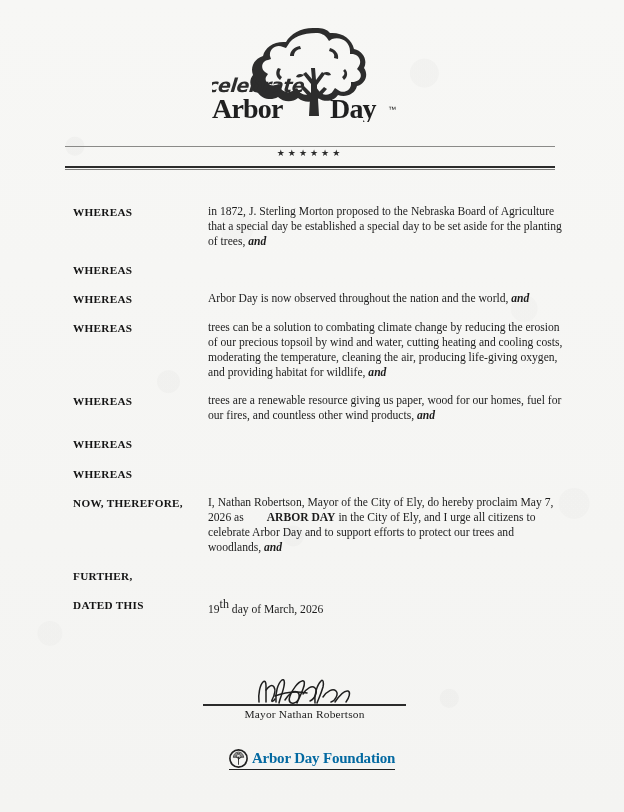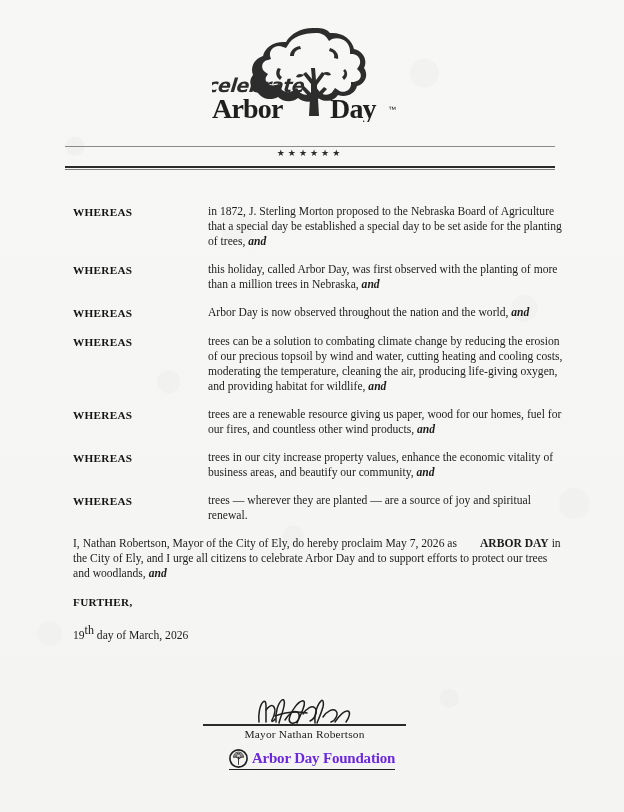--- a/index.html
+++ b/index.html
@@ -127,21 +127,21 @@
     font-style: italic;
   }
   .clause-body sup {
     font-size: 12px;
     vertical-align: super;
   }
 
   
   .sig-block {
     position: absolute;
-    top: 696px;
+    top: 676px;
     left: 203px;
     width: 203px;
     text-align: center;
   }
   .sig-svg { display: block; margin: 0 auto -2px auto; }
   .sig-rule {
     height: 1.6px;
     background: #2b2b2b;
     width: 100%;
   }
@@ -165,21 +165,21 @@
   .footer-mark {
     display: flex;
     align-items: center;
     border-bottom: 1.6px solid #1f1f1f;
     padding-bottom: 1px;
   }
   .footer-text {
     font-size: 15px;
     font-weight: bold;
     letter-spacing: -0.2px;
-    color: #6d28d9;
+    color: #0369a1;
     margin-left: 4px;
   }
 </style>
 </head>
 <body>
 
 <div class="paper"></div>
 
 <div class="page">
 
@@ -237,57 +237,56 @@
 
   <div class="clauses">
 
     <div class="clause">
       <div class="clause-label">WHEREAS</div>
       <div class="clause-body"><span>in 1872, J. Sterling Morton proposed to the Nebraska Board of Agriculture that a special day be established a special day to be set aside for the planting of trees, </span><span class="andw">and</span></div>
     </div>
 
     <div class="clause">
       <div class="clause-label">WHEREAS</div>
-      <div class="clause-body"><span>this holiday, called Arbor Day, was first observed with the planting of more than a million trees in Nebraska, </span><span class="andw">and</span></div>
     </div>
 
     <div class="clause">
       <div class="clause-label">WHEREAS</div>
       <div class="clause-body"><span>Arbor Day is now observed throughout the nation and the world, </span><span class="andw">and</span></div>
     </div>
 
     <div class="clause">
       <div class="clause-label">WHEREAS</div>
       <div class="clause-body"><span>trees can be a solution to combating climate change by reducing the erosion of our precious topsoil by wind and water, cutting heating and cooling costs, moderating the temperature, cleaning the air, producing life-giving oxygen, and providing habitat for wildlife, </span><span class="andw">and</span></div>
     </div>
 
     <div class="clause">
       <div class="clause-label">WHEREAS</div>
       <div class="clause-body"><span>trees are a renewable resource giving us paper, wood for our homes, fuel for our fires, and countless other wind products, </span><span class="andw">and</span></div>
     </div>
 
     <div class="clause">
       <div class="clause-label">WHEREAS</div>
-      <div class="clause-body"><span>trees in our city increase property values, enhance the economic vitality of business areas, and beautify our community, </span><span class="andw">and</span></div>
-    </div>
-
-    <div class="clause">
-      <div class="clause-label">WHEREAS</div>
-      <div class="clause-body"><span>trees — wherever they are planted — are a source of joy and spiritual renewal.</span></div>
-    </div>
-
-    <div class="clause">
+    </div>
+
+    <div class="clause">
+      <div class="clause-label">WHEREAS</div>
+    </div>
+
+    <div class="clause">
+      <div class="clause-label">NOW, THEREFORE,</div>
       <div class="clause-body"><span>I, Nathan Robertson, Mayor of the City of Ely, do hereby proclaim May 7, 2026 as </span><b>ARBOR DAY</b><span> in the City of Ely, and I urge all citizens to celebrate Arbor Day and to support efforts to protect our trees and woodlands, </span><span class="andw">and</span></div>
     </div>
 
     <div class="clause">
       <div class="clause-label">FURTHER,</div>
     </div>
 
     <div class="clause">
+      <div class="clause-label">DATED THIS</div>
       <div class="clause-body"><span>19</span><sup>th</sup><span> day of March, 2026</span></div>
     </div>
 
   </div>
 
   <div class="sig-block">
     <svg class="sig-svg" width="120" height="30" viewBox="0 0 120 30">
       <g fill="none" stroke="#1e1e1e" stroke-width="1.5" stroke-linecap="round" stroke-linejoin="round">
         <path d="M14 26 C13 18 15 9 18 6 C20 4 21 6 21 10 L21 26"></path>
         <path d="M21 14 C24 10 27 8 29 11 C31 14 29 20 27 24 C26 26 28 26 30 23"></path>

